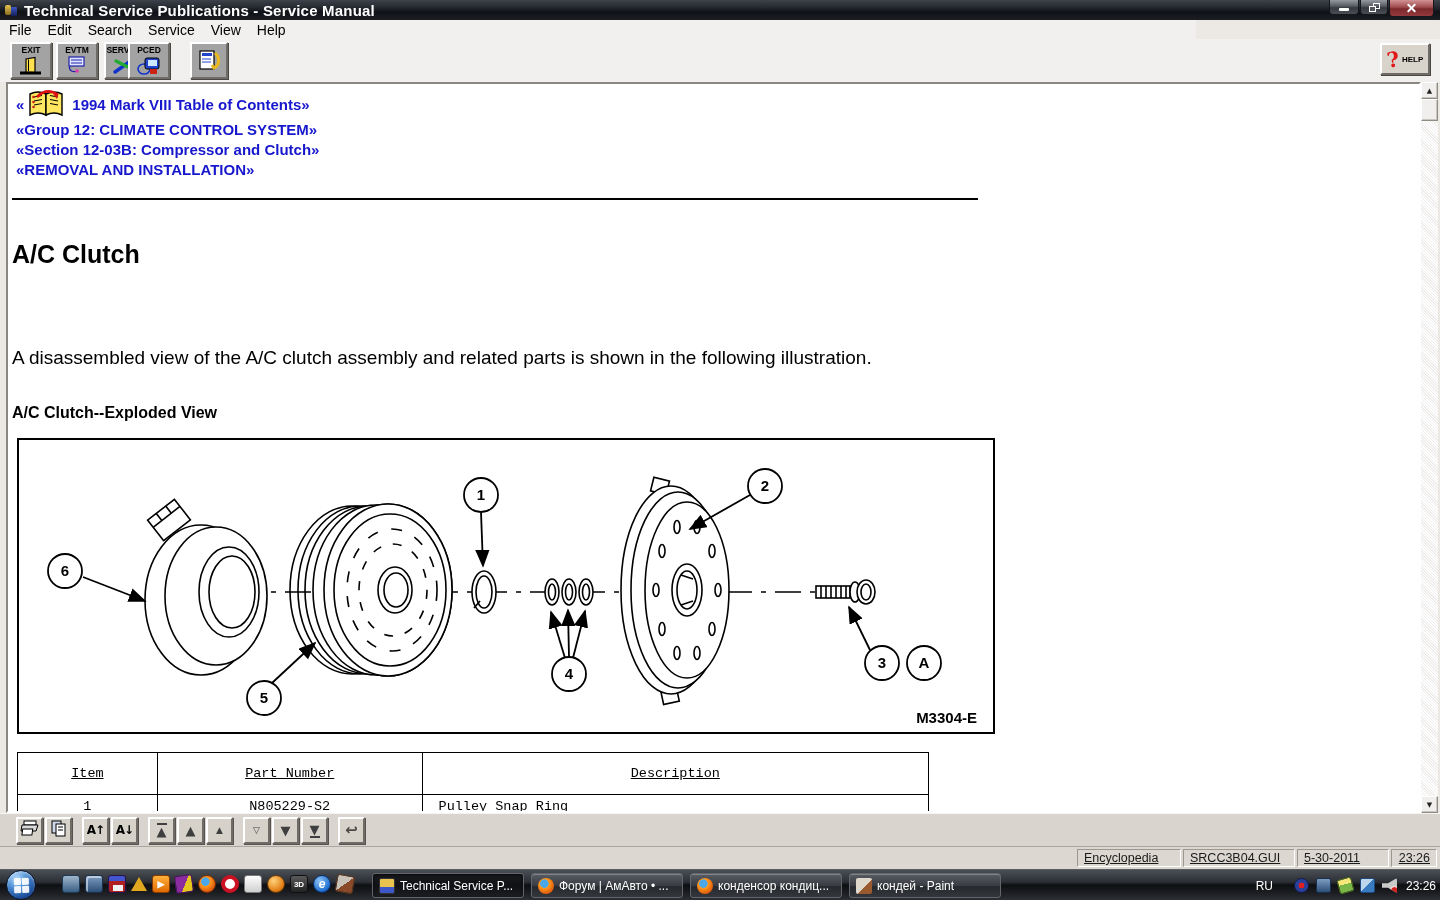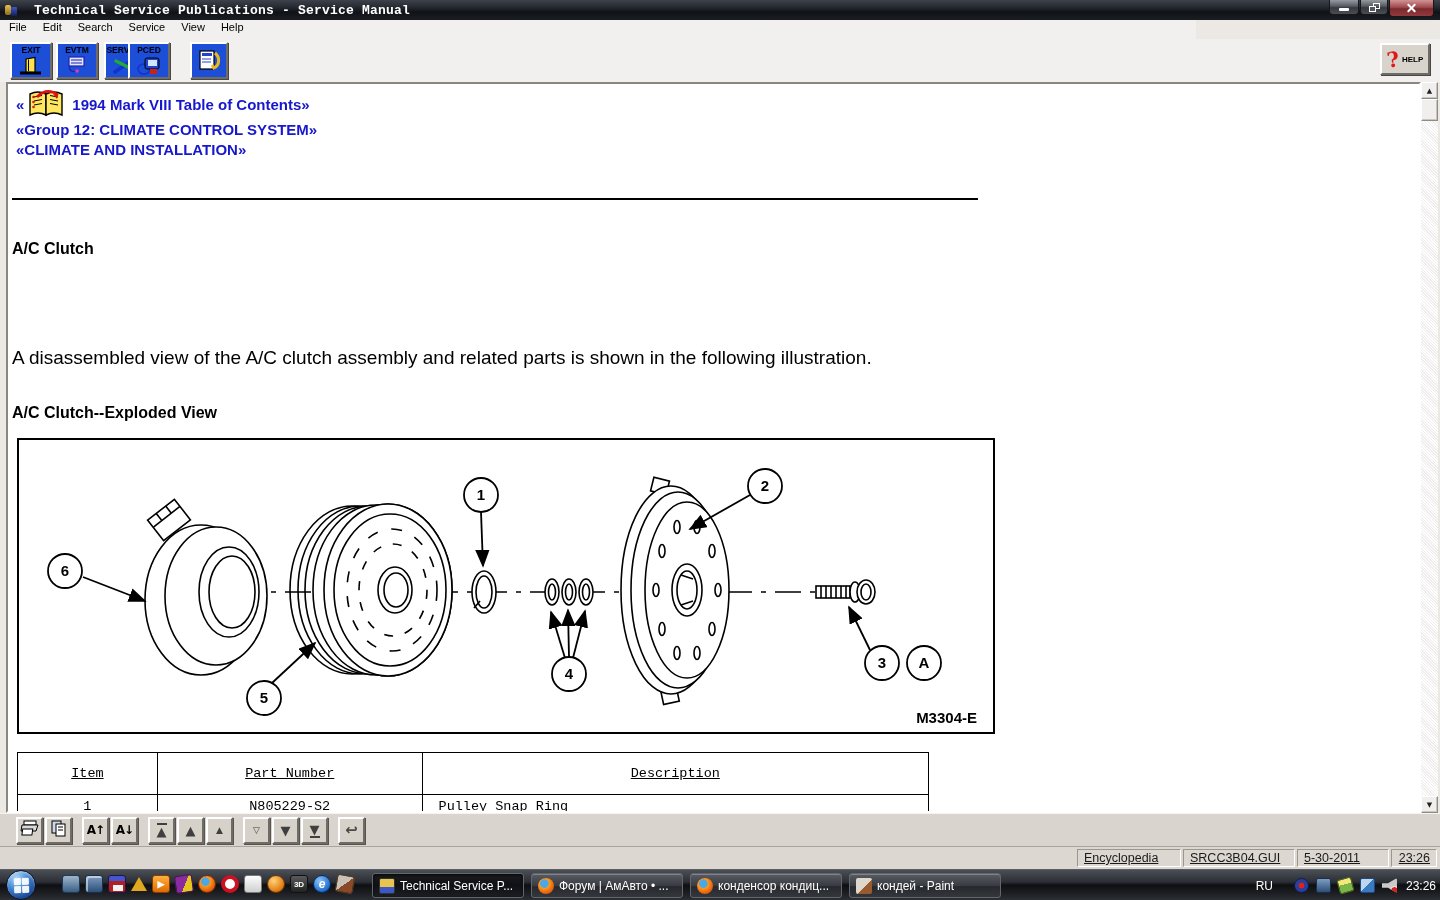--- a/index.html
+++ b/index.html
@@ -6,63 +6,63 @@
   body { font-family:"Liberation Sans", sans-serif; }
   .screen { position:relative; width:1440px; height:900px; overflow:hidden; background:#ece9e5; }
 
   
   .titlebar { position:absolute; left:0; top:0; width:1440px; height:20px;
     background:linear-gradient(180deg,#3d424b 0%,#262a31 35%,#101217 60%,#1a1d22 100%);
     display:flex; align-items:center; }
   .title-icon { width:14px; height:14px; margin-left:4px; position:relative; }
   .title-icon .ti-a { position:absolute; left:1px; top:2px; width:6px; height:10px; background:linear-gradient(#e8c34e,#8a6d1f); border-radius:2px; }
   .title-icon .ti-b { position:absolute; left:7px; top:4px; width:6px; height:9px; background:linear-gradient(#3d57c9,#141e55); border-radius:1px; }
-  .title-text { color:#ffffff; font-size:13px; font-weight:bold; margin-left:16px; letter-spacing:.2px;font-family:Liberation Mono, monospace; }
+  .title-text { color:#ffffff; font-size:15px; font-weight:bold; margin-left:6px; letter-spacing:.2px; }
   .win-controls { position:absolute; right:6px; top:0; display:flex; gap:1px; }
   .win-btn { height:15px; border:1px solid #15171b; border-top:none; border-radius:0 0 4px 4px;
     background:linear-gradient(180deg,#9599a0,#55595f 45%,#36393f 55%,#4a4e54);
     display:flex; align-items:center; justify-content:center; position:relative; }
   .win-btn.min { width:30px; } .win-btn.res { width:28px; }
   .win-btn.close { width:45px; height:17px; background:linear-gradient(180deg,#d29395,#a04a4d 45%,#7c2a2d 55%,#93393d); }
   .glyph-min { width:10px; height:3px; background:#fff; border-radius:1px; margin-top:4px; }
   .glyph-res { position:relative; width:11px; height:9px; }
   .glyph-res i { position:absolute; width:7px; height:6px; border:1px solid #fff; background:transparent; display:block; }
   .glyph-res i:first-child { right:0; top:0; } .glyph-res i:last-child { left:0; bottom:0; background:#55595f; }
   .glyph-x { position:relative; width:11px; height:11px; }
   .glyph-x i { position:absolute; left:0; top:4.5px; width:11px; height:2px; background:#fff; border-radius:1px; display:block; }
   .glyph-x i:first-child { transform:rotate(45deg); } .glyph-x i:last-child { transform:rotate(-45deg); }
 
   
   .menubar { position:absolute; left:0; top:20px; width:1196px; height:19px; background:#f1f0ee;
-    display:flex; font-size:11px; color:#000; }
+    display:flex; align-items:center; font-size:14px; color:#000; }
   .menu-item { padding:1px 7px; margin-left:2px; cursor:default; }
 
   
   .toolbar { position:absolute; left:0; top:39px; width:1440px; height:43px; background:#f1f0ee; }
-  .tb-btn { position:absolute; top:3px; width:42px; height:37px; background:#1d4ed8;
+  .tb-btn { position:absolute; top:3px; width:42px; height:37px; background:#a3a3a3;
     border:2px solid; border-color:#ffffff #6f6b66 #6f6b66 #ffffff; box-shadow:1px 1px 0 #4a4843;
     display:flex; flex-direction:column; align-items:center; }
   .tb-label { font-size:8.5px; font-weight:bold; line-height:10px; margin-top:1px; color:#000; }
   .tb-icon { flex:1; display:flex; align-items:center; justify-content:center; }
   .help-btn { position:absolute; right:10px; top:4px; width:50px; height:32px; background:#d8d4cc;
     border:2px solid; border-color:#ffffff #6f6b66 #6f6b66 #ffffff; box-shadow:1px 1px 0 #4a4843;
     display:flex; align-items:center; justify-content:center; gap:3px; }
   .help-q { color:#e01818; font-size:21px; font-weight:bold; font-family:"DejaVu Serif",serif; transform:rotate(-8deg); }
   .help-label { font-size:8px; font-weight:bold; color:#000; }
 
   
   .content-area { position:absolute; left:6px; top:82px; width:1415px; height:731px; background:#ffffff;
     border:2px solid; border-color:#8a8680 #ffffff #ffffff #8a8680; overflow:hidden; }
   .crumbs { position:absolute; left:8px; top:4px; color:#1717cd; font-weight:bold; font-size:15px; }
   .crumb-line1 { display:flex; align-items:center; height:32px; }
   .crumb-line1 .caret { margin-right:3px; }
   .crumb-line { line-height:20px; }
   .crumb-link { cursor:pointer; }
   .hr-rule { position:absolute; left:4px; top:114px; width:966px; height:2px; background:#000; }
-  .h1 { position:absolute; left:4px; top:156px; font-size:16px; font-weight:bold; color:#000; }
+  .h1 { position:absolute; left:4px; top:156px; font-size:25px; font-weight:bold; color:#000; }
   .h2 { position:absolute; left:4px; top:218px; font-size:16px; font-weight:bold; color:#000; }
   .para { position:absolute; left:4px; top:263px; font-size:19px; color:#000; }
   .h3 { position:absolute; left:4px; top:320px; font-size:16px; font-weight:bold; color:#000; }
   .figure-box { position:absolute; left:9px; top:354px; width:978px; height:296px; border:2px solid #000; background:#fff; }
   .table-wrap { position:absolute; left:9px; top:668px; width:912px; font-family:"Liberation Mono","DejaVu Sans Mono",monospace; font-size:13.5px; color:#000;text-decoration:underline; }
   table.parts { border-collapse:collapse; width:912px; }
   table.parts th, table.parts td { border:1.5px solid #000; }
   table.parts th { height:42px; font-weight:normal; text-align:center; }
   table.parts td { height:26px; vertical-align:top; padding-top:4px; }
   .col-item { width:140px; } .col-part { width:265px; } .col-desc { width:507px; }
@@ -264,21 +264,22 @@
               <circle cx="6.5" cy="8" r="1.3" fill="#cc2211"></circle>
               <circle cx="6.5" cy="13" r="1.3" fill="#cc2211"></circle>
               <circle cx="6.5" cy="18" r="1.3" fill="#cc2211"></circle>
               <path d="M10 8 Q20 -2 31 6" fill="none" stroke="#dd1111" stroke-width="2.6"></path>
               <path d="M31 6 L26 5 L30 10 Z" fill="#dd1111"></path>
             </svg>
         </span>
         <span class="crumb-link">1994 Mark VIII Table of Contents»</span>
       </div>
       <div class="crumb-line crumb-link">«Group 12: CLIMATE CONTROL SYSTEM»</div>
-      <div class="crumb-line crumb-link">«CLIMATE AND INSTALLATION»</div>
+      <div class="crumb-line crumb-link">«Section 12-03B: Compressor and Clutch»</div>
+      <div class="crumb-line crumb-link">«REMOVAL AND INSTALLATION»</div>
     </div>
 
     <div class="hr-rule"></div>
     <div class="h1">A/C Clutch</div>
     <div class="para">A disassembled view of the A/C clutch assembly and related parts is shown in the following illustration.</div>
     <div class="h3">A/C Clutch--Exploded View</div>
 
     <div class="figure-box">
       <svg width="974" height="292" viewBox="0 0 974 292">
         <defs>

